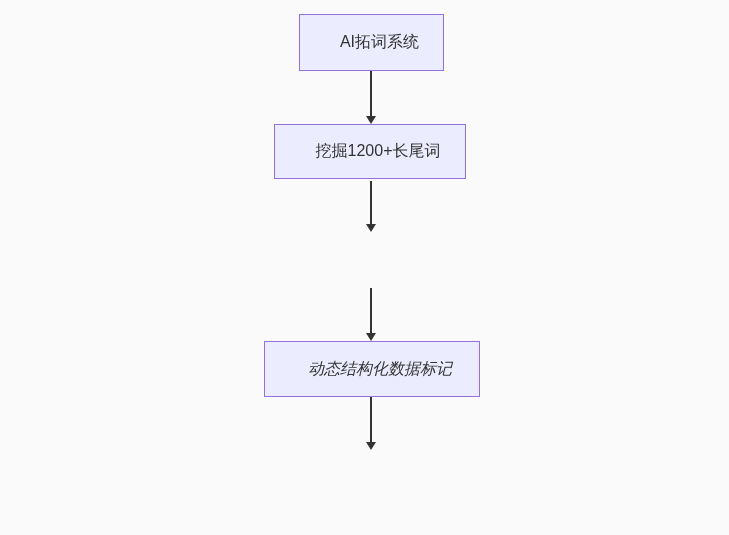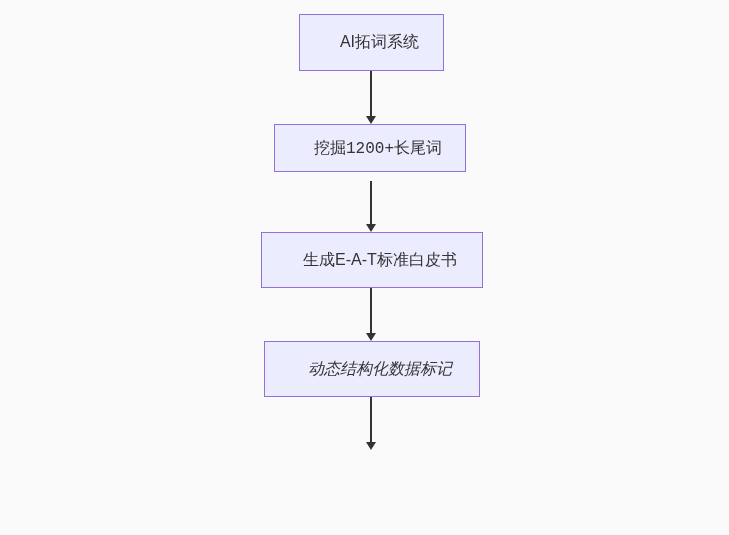--- a/index.html
+++ b/index.html
@@ -28,21 +28,21 @@
     display: flex;
     align-items: center;
     justify-content: center;
     color: var(--text, #333333);
     font-size: 16px;
     text-align: center;
     white-space: nowrap;
     padding-left: 16px;
   }
   .node-1 { left: 299px; top: 14px;  width: 145px; height: 57px; }
-  .node-2 { left: 274px; top: 124px; width: 192px; height: 48px; font-family: Liberation Mono, monospace; }
+  .node-2 { left: 274px; top: 124px; width: 192px; height: 55px; }
   .node-3 { left: 261px; top: 232px; width: 222px; height: 56px; }
   .node-4 { left: 264px; top: 341px; width: 216px; height: 56px; font-style: italic; }
   .node-5 { left: 254px; top: 450px; width: 231px; height: 55px; }
 
   .arrow {
     position: absolute;
     left: 366px;            
     width: 10px;
     display: flex;
     flex-direction: column;
@@ -81,23 +81,20 @@
 
   <div class="node node-2">
     <span>挖掘1200+长尾词</span>
   </div>
 
   <div class="arrow arrow-2">
     <div class="arrow-line"></div>
     <div class="arrow-head"></div>
   </div>
 
-  <div class="node node-3">
-    <span>生成E-A-T标准白皮书</span>
-  </div>
 
   <div class="arrow arrow-3">
     <div class="arrow-line"></div>
     <div class="arrow-head"></div>
   </div>
 
   <div class="node node-4">
     <span>动态结构化数据标记</span>
   </div>
 

